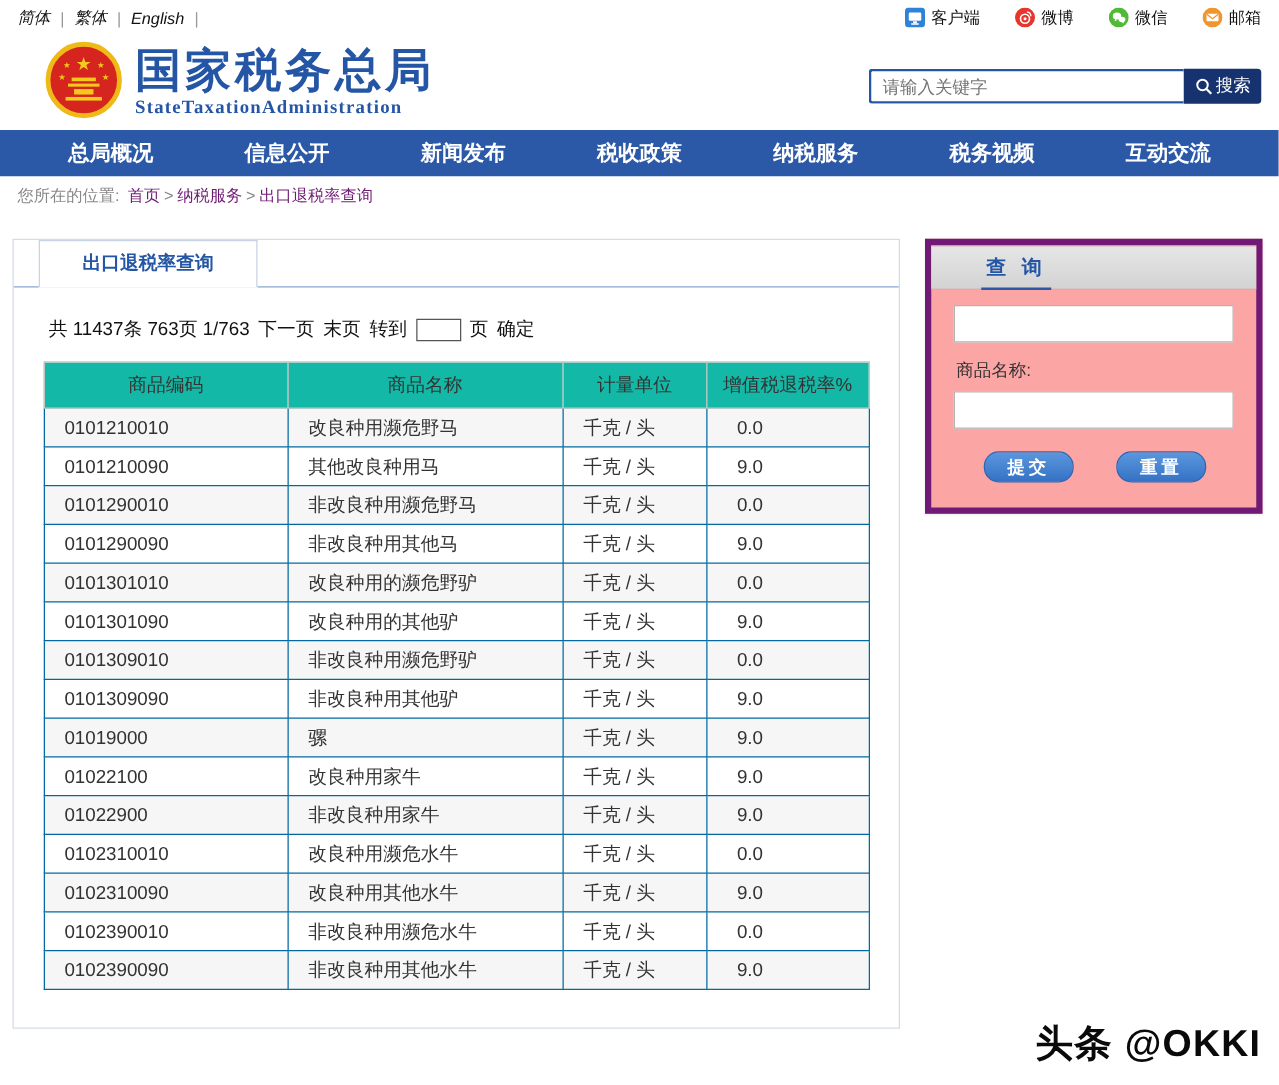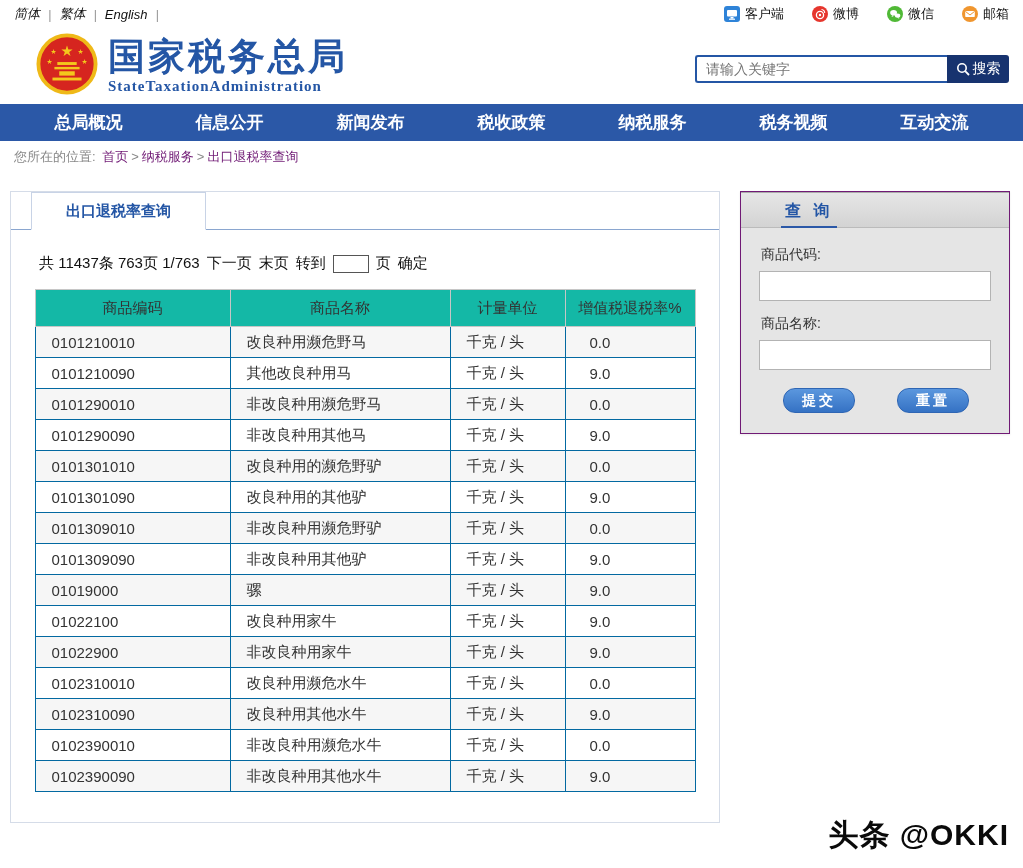--- a/index.html
+++ b/index.html
@@ -50,21 +50,21 @@
   table.results { border-collapse:collapse; margin:0 auto 24px auto; width:660px; font-size:15px; color:#333; table-layout:fixed; }
   table.results th { background:#14b8a6; height:37px; font-weight:normal; text-align:center; border:1px solid #c6c6c6; }
   table.results td { height:31px; padding-left:16px; border:1px solid #0369a1; }
   table.results td:nth-child(4) { padding-left:24px; }
   table.results tbody tr:nth-child(odd) { background:#f6f6f6; }
   table.results tbody tr:nth-child(even) { background:#fff; }
   table.results col.c1 { width:195px; } table.results col.c2 { width:220px; }
   table.results col.c3 { width:115px; } table.results col.c4 { width:130px; }
 
   
-  .side-panel { width:270px; background:#e5e5e5; border:1px solid #701a75; box-shadow:0 1px 2px rgba(0,0,0,.08); }
+  .side-panel { width:270px; background:#fca5a5; border:5px solid #701a75; box-shadow:0 1px 2px rgba(0,0,0,.08); }
   .side-header { height:36px; background:linear-gradient(#e6e6e6,#d3d3d3); border-bottom:1px solid #bbb; border-top:1px solid #aaa; }
   .side-title { display:inline-block; margin-left:40px; height:35px; line-height:35px; color:#2456a5; font-weight:bold; font-size:16px; letter-spacing:4px; border-bottom:2px solid #2b58a7; padding:0 4px; }
   .side-body { padding:12px 18px 20px 18px; }
   .side-body label { display:block; font-size:14px; color:#333; margin:6px 0 7px 2px; }
   .side-body input { width:100%; height:30px; border:1px solid #b3b3b3; background:#fff; margin-bottom:8px; padding:0 6px; font-size:14px; outline:none; font-family:"Liberation Sans",sans-serif; }
   .btn-row { display:flex; justify-content:space-between; padding:10px 22px 0 24px; }
   .btn-row button { width:72px; height:25px; background:linear-gradient(#5b97de,#3572c4); color:#fff; border:1px solid #2f66b4; border-radius:12px; font-size:14px; font-weight:bold; letter-spacing:3px; cursor:pointer; font-family:"Liberation Sans",sans-serif; }
 
   .watermark { position:absolute; right:14px; bottom:12px; font-size:30px; font-weight:600; color:#0a0a0a; letter-spacing:1px; }
 </style>
@@ -303,21 +303,20 @@
           </tr>
         </tbody>
     </table>
   </div>
 
   <div class="side-panel">
     <div class="side-header">
       <span class="side-title">查 询</span>
     </div>
     <div class="side-body">
-      <label>商品代码:</label>
       <input style="">
       <label>商品名称:</label>
       <input style="">
       <div class="btn-row">
         <button>提交</button>
         <button>重置</button>
       </div>
     </div>
   </div>
 

